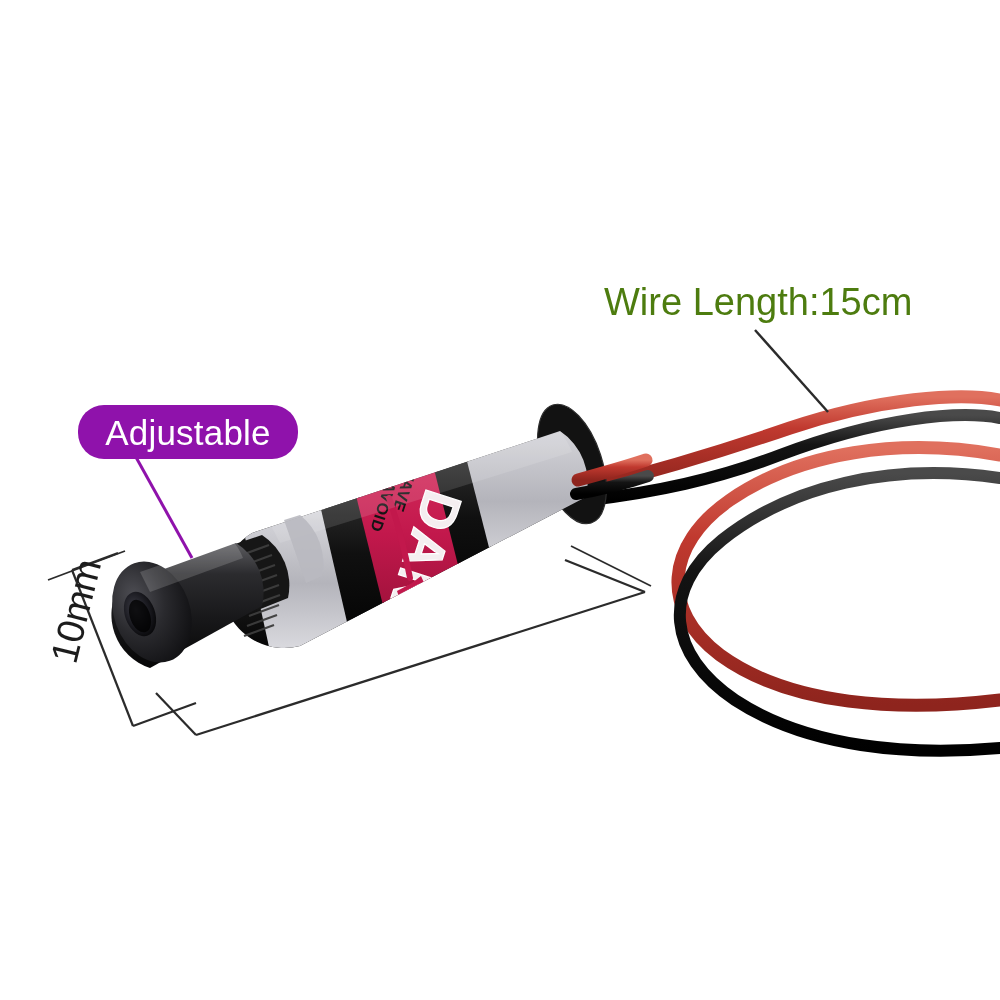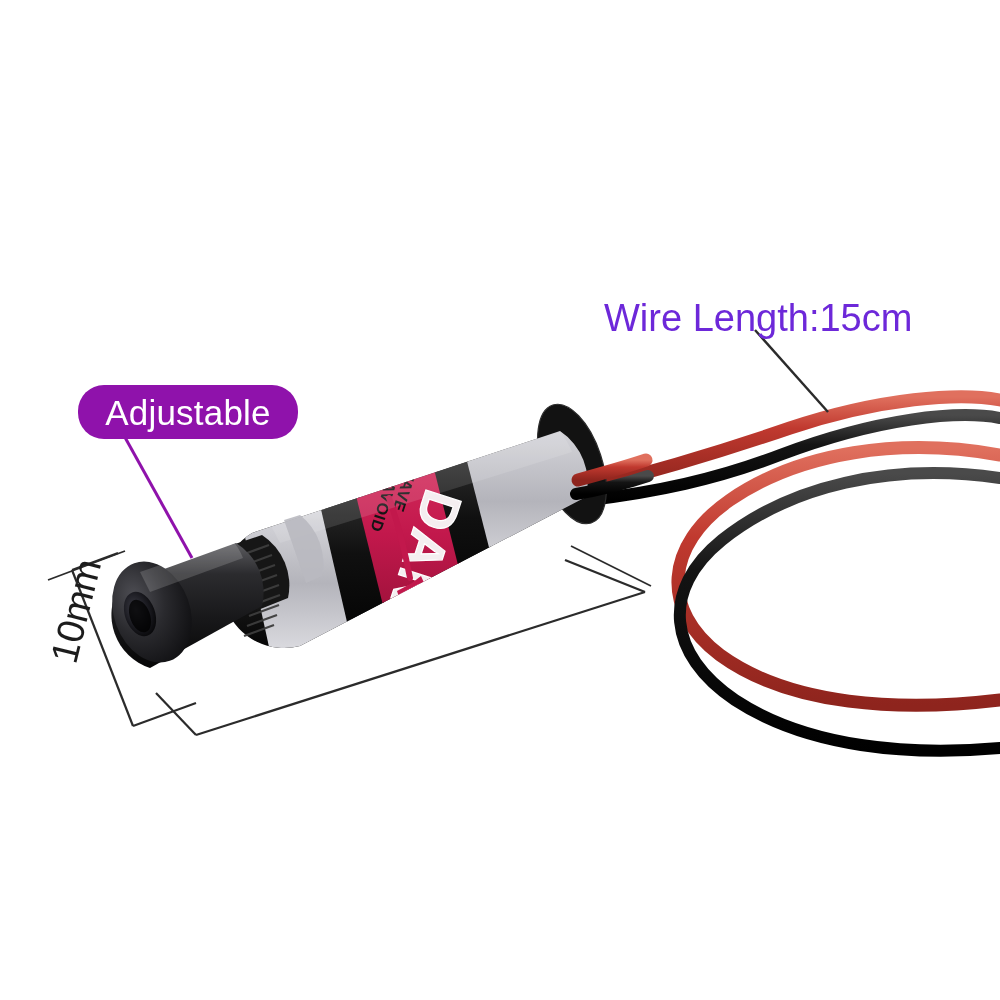--- a/index.html
+++ b/index.html
@@ -28,36 +28,36 @@
     display: flex;
     align-items: center;
     justify-content: center;
     border-radius: 26px;
     color: #ffffff;
     font-size: 35px;
     letter-spacing: 0.2px;
     white-space: nowrap;
     line-height: 1;
     padding: 0 14px;
+    margin-top: 20px;
   }
   #adjustable-badge {
     left: 78px;
     top: 385px;
     width: 220px;
     height: 54px;
     box-sizing: border-box;
   }
   
   .annot-text {
     position: absolute;
-    color: #6d28d9;
+    color: #4d7c0f;
     font-size: 38px;
     white-space: nowrap;
     line-height: 1;
-    margin-top: 16px;
   }
   #wire-length-label {
     left: 604px;
     top: 283px;
   }
   
   .dim-label {
     position: absolute;
     color: #1c1c1c;
     font-size: 38px;

